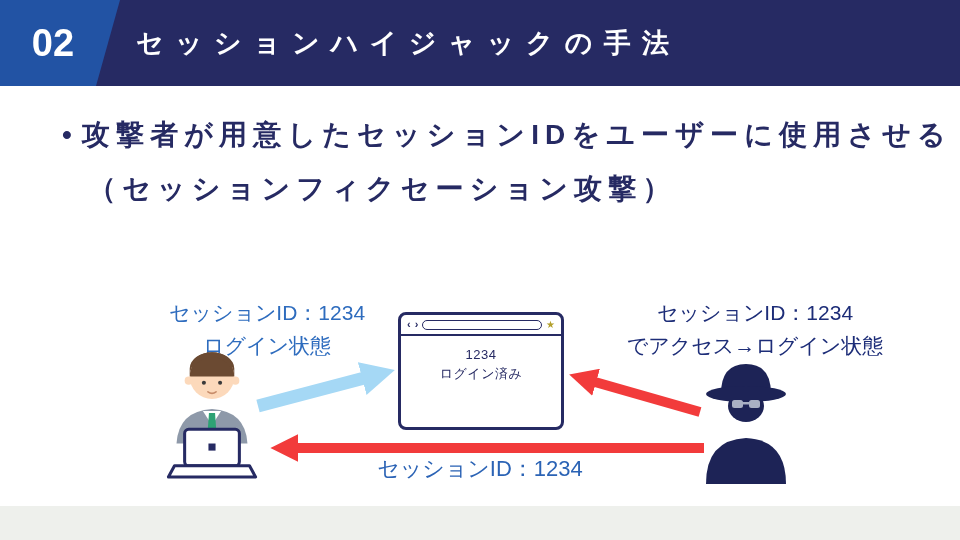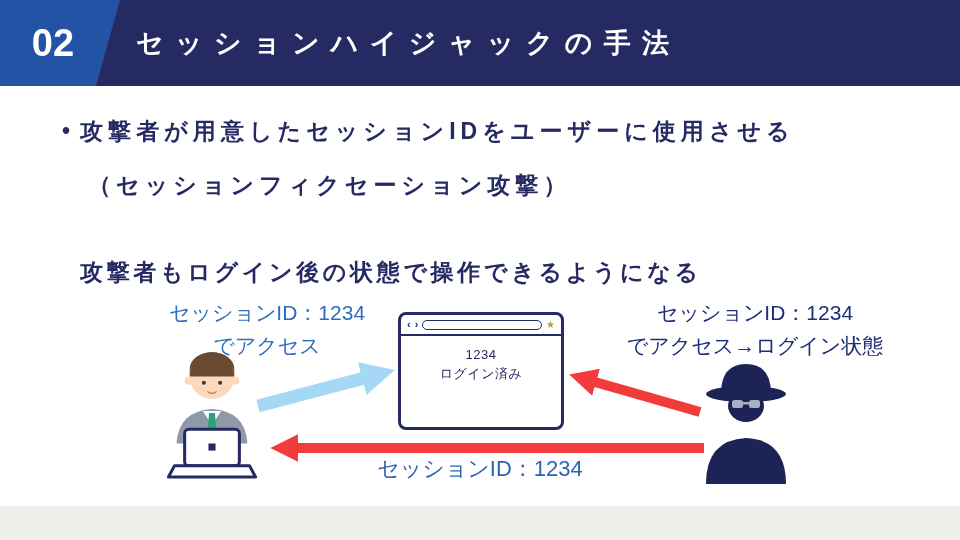--- a/index.html
+++ b/index.html
@@ -15,21 +15,21 @@
     clip-path:polygon(0 0,100% 0,80% 100%,0 100%);
     display:flex;align-items:center;justify-content:center;
   }
   .num-block span{color:#fff;font-size:38px;font-weight:bold;padding-right:14px;}
   .title{
     position:absolute;left:136px;top:0;height:86px;display:flex;align-items:center;
     color:#fff;font-size:27px;font-weight:bold;letter-spacing:0.42em;white-space:nowrap;
   }
   
   .content{position:absolute;top:86px;left:0;width:960px;height:420px;background:#ffffff;}
-  .line{position:absolute;color:#262a63;font-weight:bold;white-space:nowrap;font-size:23px;}
+  .line{position:absolute;color:#262a63;font-weight:bold;white-space:nowrap;font-size:28px;}
   .bullet1{left:62px;top:30px;letter-spacing:0.22em;}
   .bullet1 .bullet{margin-right:10px;letter-spacing:0;}
   .sub1{left:88px;top:84px;letter-spacing:0.22em;}
   .arrow1{left:52px;top:135px;letter-spacing:0.16em;}
   .arrow2{left:80px;top:171px;letter-spacing:0.16em;}
   
   .dlabel{position:absolute;font-weight:normal;text-align:center;white-space:nowrap;line-height:33px;font-size:21px;}
   .label-left{left:136px;top:210px;width:262px;color:#2e6cbe;}
   .label-right{left:592px;top:210px;width:326px;color:#1d2d78;}
   .label-bottom{left:330px;top:366px;width:300px;color:#2b63b5;font-size:22px;}
@@ -67,25 +67,24 @@
     </div>
     <div class="title">セッションハイジャックの手法</div>
   </div>
 
   <div class="content">
 
     <div class="line bullet1">
       <span class="bullet">•</span><span>攻撃者が用意したセッションIDをユーザーに使用させる</span>
     </div>
     <div class="line sub1">（セッションフィクセーション攻撃）</div>
-    <div class="line arrow2">攻撃者もログイン後の状態で操作できるようになる</div>
 
     <div class="dlabel label-left">
       <div>セッションID：1234</div>
-      <div>でアクセス</div>
+      <div>ログイン状態</div>
     </div>
     <div class="dlabel label-right">
       <div>セッションID：1234</div>
       <div>でアクセス→ログイン状態</div>
     </div>
     <div class="dlabel label-bottom">セッションID：1234</div>
 
     <svg class="user-illust" viewBox="0 0 110 148">
       <circle cx="55" cy="46" r="22" fill="#fcd9bb"></circle>
       <path d="M33,46 a22,22 0 0 1 44,0 l0,-8 a22,16 0 0 0 -44,0 z" fill="#6b4a32"></path>

